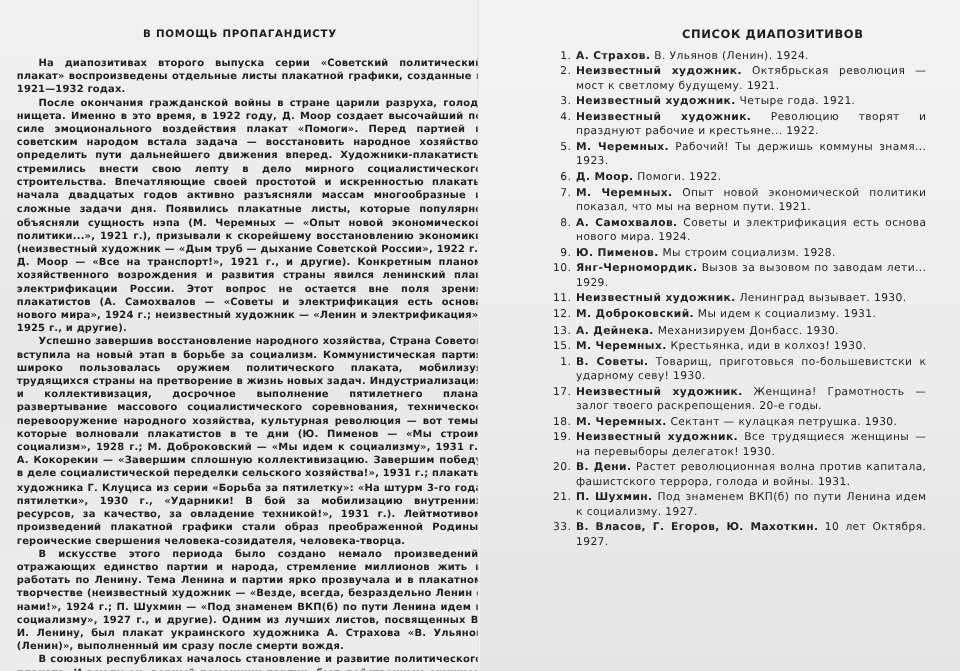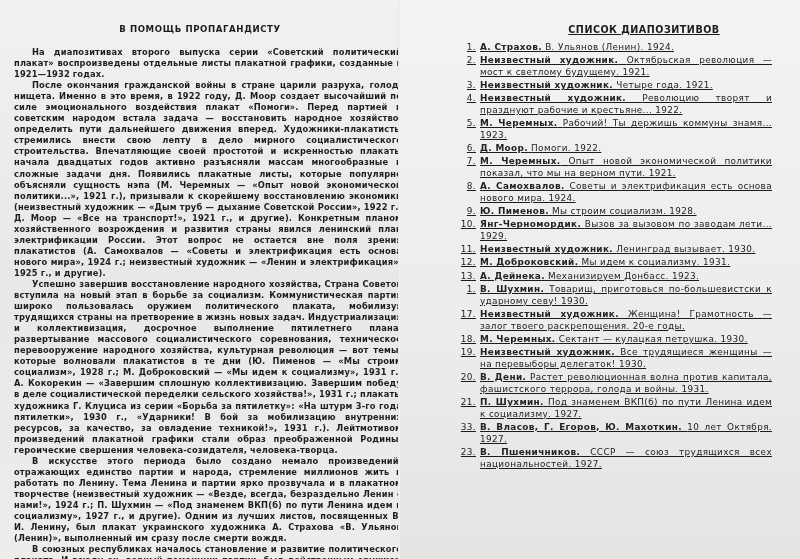--- a/index.html
+++ b/index.html
@@ -9,21 +9,21 @@
     font-family: "DejaVu Sans", sans-serif;
     color: #1c1c1c;
   }
   .spread { position: relative; width: 772px; height: 559px; display: flex; }
   .page {
     position: relative; width: 400px; height: 559px; box-sizing: border-box;
     background: linear-gradient(180deg, #f1f1ef 0%, #e8e8e6 50%, #ededeb 100%);
   }
   .page.left { padding: 24px 0 0 14px; }
   .page.right { padding: 24px 0 0 54px;
-    background: linear-gradient(180deg, #f3f3f1 0%, #ececea 60%, #e4e4e2 100%); text-decoration: underline; }
+    background: linear-gradient(180deg, #f3f3f1 0%, #ececea 60%, #e4e4e2 100%); }
   .fold {
     position: absolute; left: 398px; top: 0; width: 4px; height: 559px;
     background: linear-gradient(90deg, #e2e2e0, #f6f6f4, #e2e2e0);
   }
   .left-title {
     text-align: center; font-weight: bold; font-size: 8.6px; letter-spacing: 0.6px;
     margin: 0 0 13px 0; padding-right: 14px; width: 372px;
   }
   .left-body { width: 388px; }
   .left-body p {
@@ -108,25 +108,29 @@
         <li class="item">
           <span class="num">11.</span>
           <span class="txt"><span class="author">Неизвестный художник.</span> <span>Ленинград вызывает. 1930.</span></span>
         </li>
         <li class="item">
           <span class="num">12.</span>
           <span class="txt"><span class="author">М. Доброковский.</span> <span>Мы идем к социализму. 1931.</span></span>
         </li>
         <li class="item">
           <span class="num">13.</span>
-          <span class="txt"><span class="author">А. Дейнека.</span> <span>Механизируем Донбасс. 1923.</span></span>
+          <span class="txt"><span class="author">А. Дейнека.</span> <span>Механизируем Донбасс. 1930.</span></span>
+        </li>
+        <li class="item">
+          <span class="num">15.</span>
+          <span class="txt"><span class="author">М. Черемных.</span> <span>Крестьянка, иди в колхоз! 1930.</span></span>
         </li>
         <li class="item">
           <span class="num">1.</span>
-          <span class="txt"><span class="author">В. Шухмин.</span> <span>Товарищ, приготовься по-большевистски к ударному севу! 1930.</span></span>
+          <span class="txt"><span class="author">В. Советы.</span> <span>Товарищ, приготовься по-большевистски к ударному севу! 1930.</span></span>
         </li>
         <li class="item">
           <span class="num">17.</span>
           <span class="txt"><span class="author">Неизвестный художник.</span> <span>Женщина! Грамотность — залог твоего раскрепощения. 20-е годы.</span></span>
         </li>
         <li class="item">
           <span class="num">18.</span>
           <span class="txt"><span class="author">М. Черемных.</span> <span>Сектант — кулацкая петрушка. 1930.</span></span>
         </li>
         <li class="item">
@@ -138,19 +142,15 @@
           <span class="txt"><span class="author">В. Дени.</span> <span>Растет революционная волна против капитала, фашистского террора, голода и войны. 1931.</span></span>
         </li>
         <li class="item">
           <span class="num">21.</span>
           <span class="txt"><span class="author">П. Шухмин.</span> <span>Под знаменем ВКП(б) по пути Ленина идем к социализму. 1927.</span></span>
         </li>
         <li class="item">
           <span class="num">33.</span>
           <span class="txt"><span class="author">В. Власов, Г. Егоров, Ю. Махоткин.</span> <span>10 лет Октября. 1927.</span></span>
         </li>
-        <li class="item">
-          <span class="num">23.</span>
-          <span class="txt"><span class="author">В. Пшеничников.</span> <span>СССР — союз трудящихся всех национальностей. 1927.</span></span>
-        </li>
       </ol>
   </div>
 </div>
 
 </body></html>

